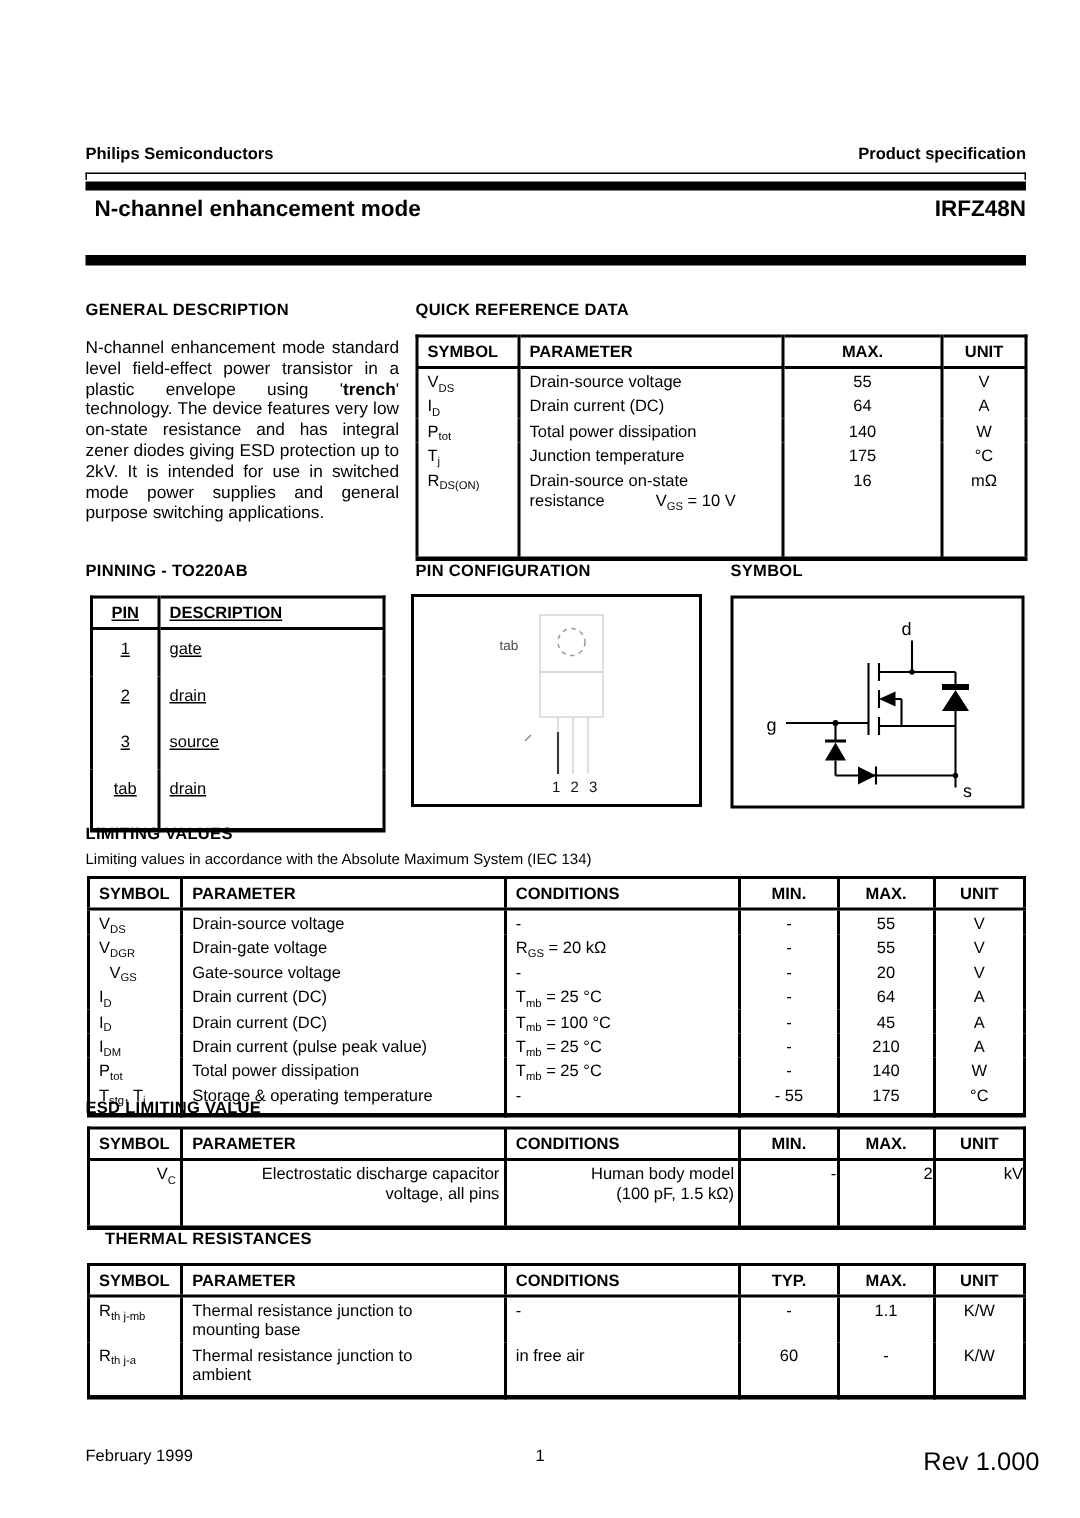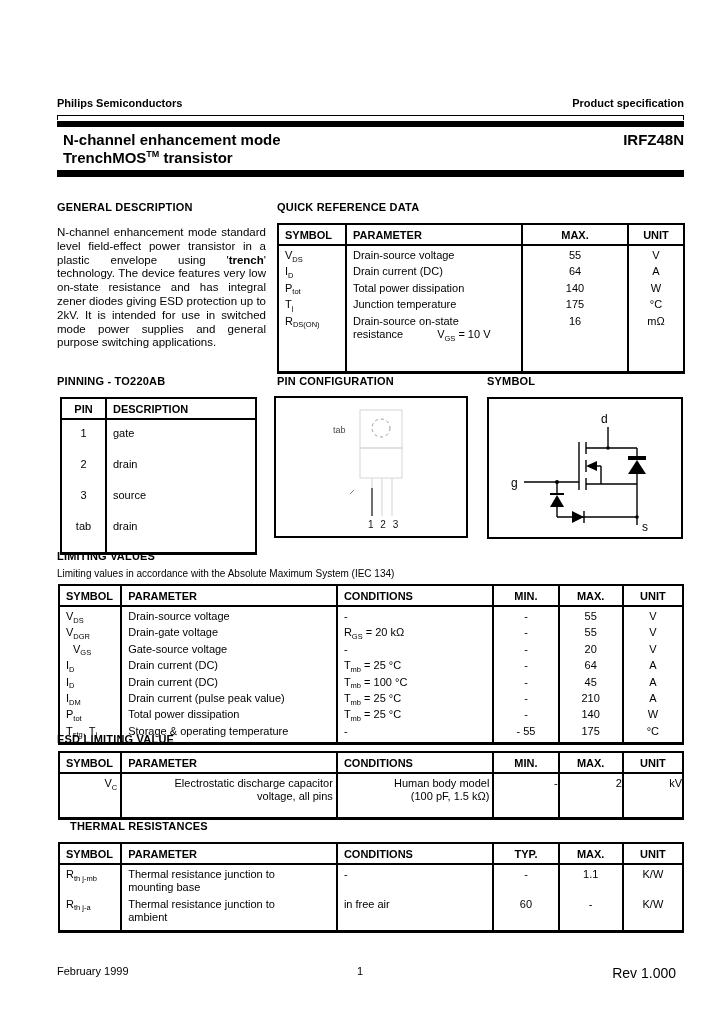--- a/index.html
+++ b/index.html
@@ -49,34 +49,33 @@
   .esd tbody tr:last-child td { padding-bottom:13px;text-align:right; }
   .thm tbody tr:last-child td { padding-bottom:5px;margin-top:24px; }
 
   
   .figbox { position:absolute; border:2px solid #000; background:#fff; }
 
   .subtitle { position:absolute; left:57px; top:568px; font-size:10px; }
 
   .footer-left  { position:absolute; left:57px;  top:965px; font-size:11px; }
   .footer-center{ position:absolute; left:0; right:0; top:965px; font-size:11px; text-align:center; }
-  .footer-right { position:absolute; right:44px; top:965px; font-size:14px; }
+  .footer-right { position:absolute; right:27px; top:965px; font-size:17px; }
 </style>
 </head>
 <body>
 
 <div class="page">
 
   <div class="hdr-pub">Philips Semiconductors</div>
   <div class="hdr-spec">Product specification</div>
   <div class="rule-thin"></div>
   <div class="bar1"></div>
   <div class="title">
     <div>N-channel enhancement mode</div>
-    <div>TrenchMOS<sup class="tm">TM</sup> transistor</div>
   </div>
   <div class="part">IRFZ48N</div>
   <div class="bar2"></div>
 
   <div class="h" style="left:57px; top:201px;">GENERAL DESCRIPTION</div>
   <div class="gd-body">N-channel enhancement mode standard level field-effect power transistor in a plastic envelope using '<span class="b">trench</span>' technology. The device features very low on-state resistance and has integral zener diodes giving ESD protection up to 2kV. It is intended for use in switched mode power supplies and general purpose switching applications.</div>
 
   <div class="h" style="left:277px; top:201px;">QUICK REFERENCE DATA</div>
   <div class="dtable qrd" style="left:277px; top:223px; width:406px;">
       <table>
@@ -123,21 +122,21 @@
             <td class="a-l">R<sub>DS(ON)</sub></td>
             <td class="a-l">Drain-source on-state<br>resistance<span class="gap" style="width: 34px;"></span>V<sub>GS</sub> = 10 V</td>
             <td class="a-c">16</td>
             <td class="a-c">mΩ</td>
           </tr>
         </tbody>
       </table>
     </div>
 
   <div class="h" style="left:57px; top:375px;">PINNING - TO220AB</div>
-  <div class="dtable pinning" style="left:60px; top:397px; width:183px;">
+  <div class="dtable pinning" style="left:60px; top:397px; width:183px;text-decoration:underline;">
       <table>
         <colgroup>
           <col style="width: 45px;">
           <col style="width: 150px;">
         </colgroup>
         <thead>
           <tr>
             <th class="a-c">PIN</th>
             <th class="a-l">DESCRIPTION</th>
           </tr>

